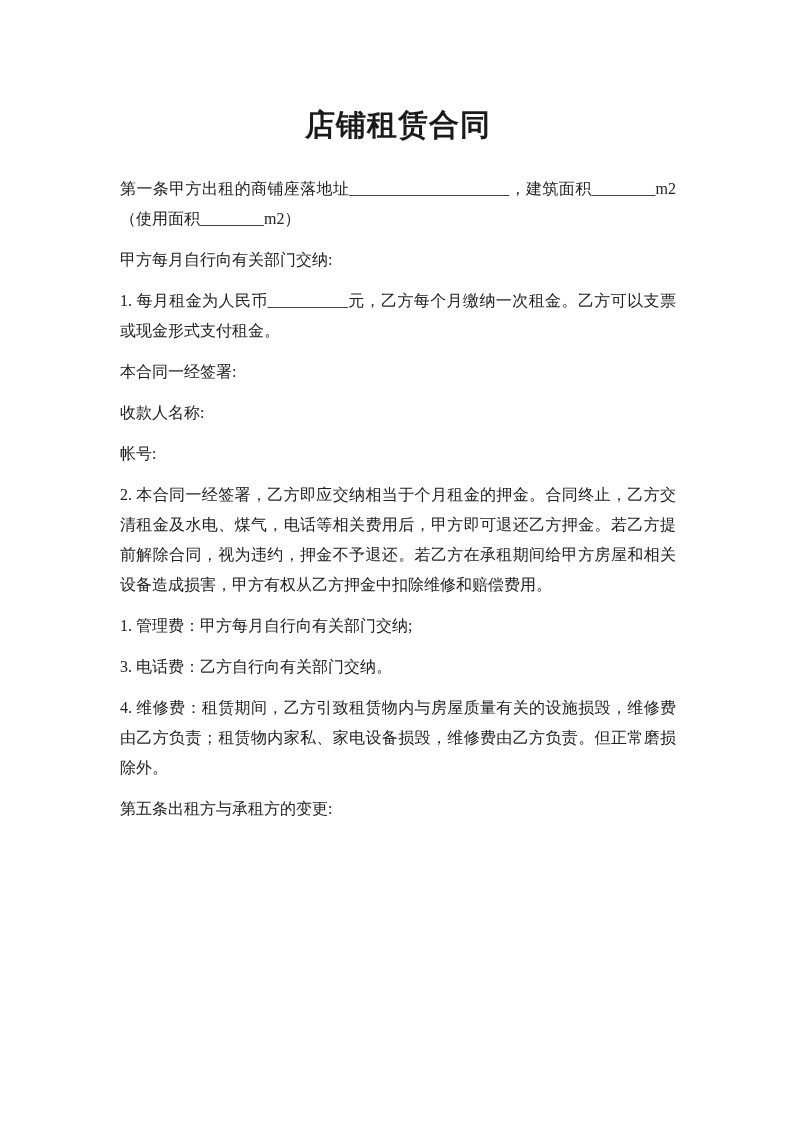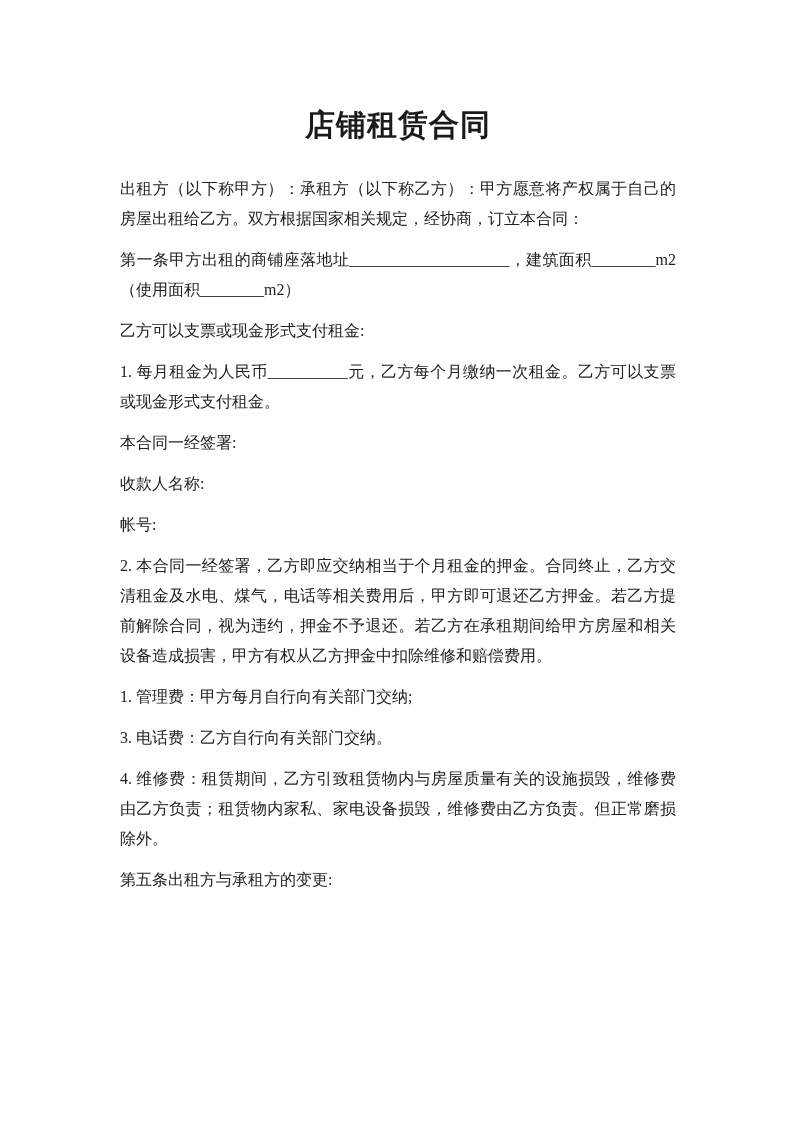--- a/index.html
+++ b/index.html
@@ -36,23 +36,22 @@
     word-break: normal;
     overflow-wrap: break-word;
   }
 </style>
 </head>
 <body>
 
 <div class="page">
   <h1 class="doc-title">店铺租赁合同</h1>
 
-  <p class="para">出租方（以下称甲方）：承租方（以下称乙方）：甲方愿意将产权属于自己的房屋出租给乙方。双方根据国家相关规定，经协商，订立本合同：</p>
   <p class="para">第一条甲方出租的商铺座落地址____________________，建筑面积________m2（使用面积________m2）</p>
-  <p class="para">乙方可以支票或现金形式支付租金:</p>
+  <p class="para">甲方每月自行向有关部门交纳:</p>
   <p class="para">1. 每月租金为人民币__________元，乙方每个月缴纳一次租金。乙方可以支票或现金形式支付租金。</p>
   <p class="para">本合同一经签署:</p>
   <p class="para">收款人名称:</p>
   <p class="para">帐号:</p>
   <p class="para">2. 本合同一经签署，乙方即应交纳相当于个月租金的押金。合同终止，乙方交清租金及水电、煤气，电话等相关费用后，甲方即可退还乙方押金。若乙方提前解除合同，视为违约，押金不予退还。若乙方在承租期间给甲方房屋和相关设备造成损害，甲方有权从乙方押金中扣除维修和赔偿费用。</p>
   <p class="para">1. 管理费：甲方每月自行向有关部门交纳;</p>
   <p class="para">3. 电话费：乙方自行向有关部门交纳。</p>
   <p class="para">4. 维修费：租赁期间，乙方引致租赁物内与房屋质量有关的设施损毁，维修费由乙方负责；租赁物内家私、家电设备损毁，维修费由乙方负责。但正常磨损除外。</p>
   <p class="para">第五条出租方与承租方的变更:</p>
 </div>

